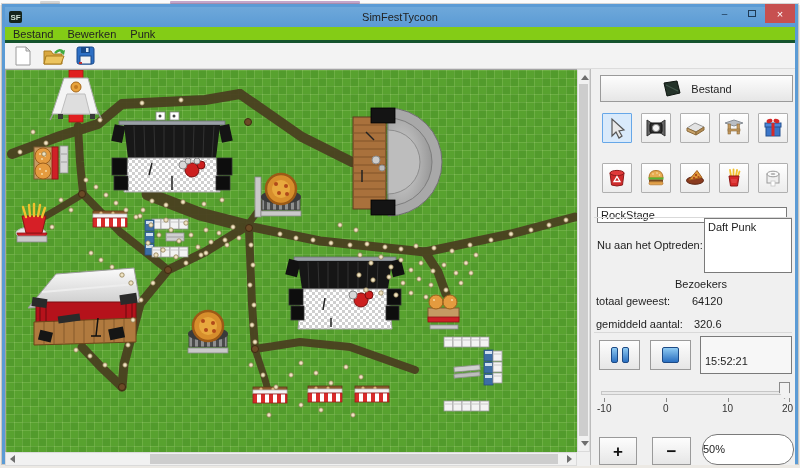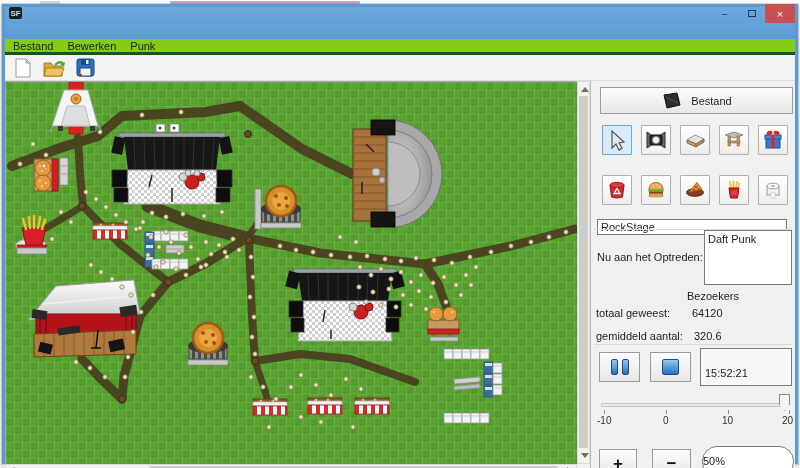--- a/index.html
+++ b/index.html
@@ -7,21 +7,21 @@
   body { position:relative; background:#ece9e4; overflow:hidden; }
 
   
   .desktop-strip { position:absolute; left:0; top:0; width:800px; height:5px; background:#fbfbfb; }
   .desktop-strip .smudge { position:absolute; top:1px; height:3px; border-radius:1px; }
 
   .window { position:absolute; left:2px; top:4px; width:796px; height:460px;
             border:3px solid #5b9bd5; background:#f0f0f0; box-shadow:0 0 0 1px rgba(0,0,0,.15); }
 
   
-  .titlebar { position:relative; height:32px; background:linear-gradient(#6ea8da,#5b9bd5); display:flex; align-items:flex-start; }
+  .titlebar { position:relative; height:20px; background:linear-gradient(#6ea8da,#5b9bd5); display:flex; align-items:center; }
   .app-icon { width:13px; height:12px; margin-left:4px; background:#15241c; color:#cfe0d6; font-size:8px; font-weight:bold;
               display:flex; align-items:center; justify-content:center; border-radius:2px; }
   .title-text { position:absolute; left:0; right:0; text-align:center; font-size:11px; color:#222; }
   .win-btns { position:absolute; right:0; top:-3px; height:19px; display:flex; align-items:stretch; }
   .win-btn { width:27px; display:flex; align-items:center; justify-content:center; font-size:10px; color:#1e3a55; }
   .win-btn.max .box { width:8px; height:7px; border:1px solid #1e3a55; }
   .win-btn.close { width:30px; background:#c75050; color:#fff; font-size:11px; }
 
   
   .menubar { height:16px; background:#84cc16; display:flex; align-items:center; gap:14px; padding-left:8px; border-bottom:3px solid #14532d; }
@@ -74,20 +74,21 @@
 
 <div class="desktop-strip">
   <div class="smudge" style="left:170px;width:190px;background:#8d4f9a;opacity:.5"></div>
   <div class="smudge" style="left:40px;width:20px;background:#bdbdbd;opacity:.6"></div>
 </div>
 
 <div class="window">
 
   <div class="titlebar">
     <div class="app-icon">SF</div>
+    <div class="title-text">SimFestTycoon</div>
     <div class="win-btns">
       <div class="win-btn">–</div>
       <div class="win-btn max">
           <span class="box"></span>
         </div>
       <div class="win-btn close">×</div>
     </div>
   </div>
 
   <div class="menubar">
@@ -679,21 +680,21 @@
       </div>
 
       <input class="field" style="left: 6px; top: 138px; width: 190px; height: 16px; padding: 4px 3px;" value="RockStage">
 
       <div class="groupbox"></div>
       <span class="lbl" style="left:6px;top:170px;">Nu aan het Optreden:</span>
       <div class="field" style="left:113px;top:149px;width:88px;height:55px;padding:2px 3px;">
         <span>Daft Punk</span>
       </div>
 
-      <span class="lbl" style="left:72px;top:209px;width:76px;text-align:right;">Bezoekers</span>
+      <span class="lbl" style="left:72px;top:209px;width:76px;text-align:center;">Bezoekers</span>
       <span class="lbl" style="left:5px;top:226px;">totaal geweest:</span>
       <span class="lbl" style="left:101px;top:226px;">64120</span>
       <span class="lbl" style="left:5px;top:249px;">gemiddeld aantal:</span>
       <span class="lbl" style="left:103px;top:249px;">320.6</span>
 
       <div class="btn" style="left:8px;top:271px;width:41px;height:30px;">
         <span class="pause-bar"></span>
           <span class="pause-bar"></span>
       </div>
       <div class="btn" style="left:59px;top:271px;width:41px;height:30px;">

